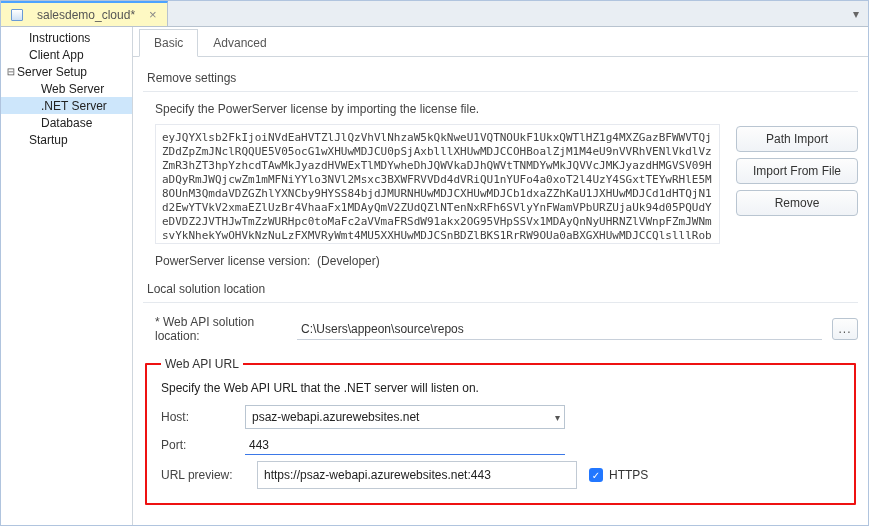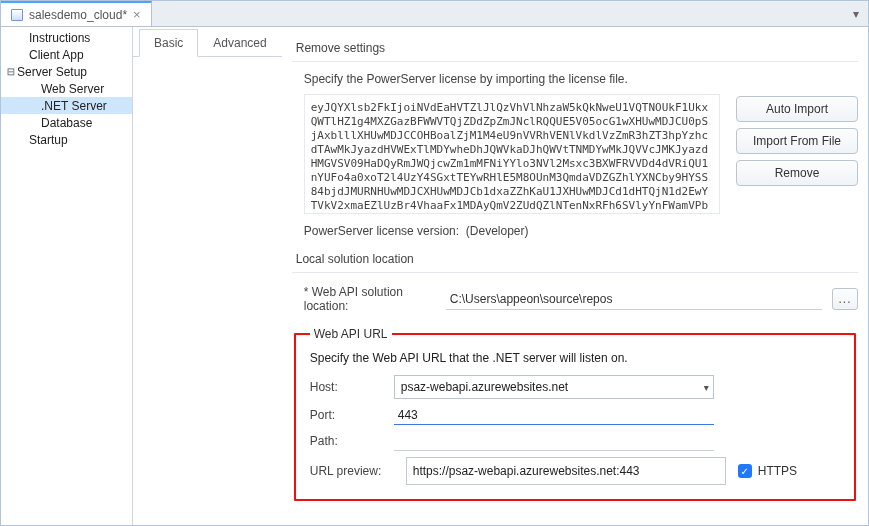--- a/index.html
+++ b/index.html
@@ -1,34 +1,34 @@
 <!DOCTYPE html>
 <html><head>
 <meta charset="utf-8">
 <style>
   * { box-sizing: border-box; font-family: "Segoe UI", Tahoma, sans-serif; font-size: 12px; }
   html, body { margin:0; padding:0; width:869px; height:526px; background:#fff; color:#222; overflow:hidden; }
   .outer { border:1px solid #b0c4de; width:869px; height:526px; display:flex; flex-direction:column; }
   .tabbar { height:26px; background:#e9eef3; border-bottom:1px solid #b8c3cf; display:flex; align-items:stretch; position:relative; }
-  .tab { display:flex; align-items:center; gap:6px; padding:0 10px; background:#ffffff; border-right:1px solid #b8c3cf; border-top:2px solid #4da3ff; color:#555; position:relative; }
+  .tab { display:flex; align-items:center; gap:14px; padding:0 10px; background:#fef9c3; border-right:1px solid #b8c3cf; border-top:2px solid #4da3ff; color:#555; position:relative; }
   .tab-icon { width:12px; height:12px; border:1px solid #6a9ad6; background:linear-gradient(#fff,#cfe1f5); border-radius:1px; }
   .tab-close { color:#888; font-size:13px; line-height:1; cursor:pointer; }
   .dropdown-zone { flex:1; display:flex; justify-content:flex-end; align-items:center; padding-right:4px; }
   .dd { width:16px; height:16px; display:flex; align-items:center; justify-content:center; color:#666; }
   .body { flex:1; display:flex; min-height:0; }
 
   .sidebar { width:132px; border-right:1px solid #cfd6dd; padding:2px 0; overflow:hidden;}
   .tree-item { display:flex; align-items:center; height:17px; padding:0 4px; white-space:nowrap; cursor:pointer;}
   .tree-item.sel { background:#cde6fb; }
   .tw { display:inline-flex; width:12px; justify-content:center; color:#555; font-size:10px;}
   .sp0 { width:0px; display:inline-block;}
   .sp12 { width:12px; display:inline-block;}
   .sp24 { width:24px; display:inline-block;}
 
-  .main { flex:1; display:flex; flex-direction:row; min-width:0; }
+  .main { flex:1; display:flex; flex-direction:column; min-width:0; }
   .inner-tabs { height:30px; border-bottom:1px solid #cfd6dd; display:flex; align-items:flex-end; padding-left:6px; gap:0; }
   .itab { padding:6px 14px 6px 14px; border:1px solid transparent; color:#555; cursor:pointer; position:relative; top:1px;}
   .itab.active { border:1px solid #cfd6dd; border-bottom:1px solid #fff; background:#fff; }
 
   .content { flex:1; overflow:auto; padding:8px 10px 8px 10px; }
 
   .group-label {  color:#444; margin:6px 0 6px 4px; }
   .hr { height:1px; background:#e5e9ee; margin:0 0 10px 0; }
   .desc { color:#444; margin:0 0 8px 12px; }
 
@@ -121,21 +121,21 @@
 
       <div class="content">
 
         <div class="group-label">Remove settings</div>
         <div class="hr"></div>
         <div class="desc">Specify the PowerServer license by importing the license file.</div>
 
         <div class="lic-row">
           <div class="lic-text">eyJQYXlsb2FkIjoiNVdEaHVTZlJlQzVhVlNhzaW5kQkNweU1VQTNOUkF1UkxQWTlHZ1g4MXZGazBFWWVTQjZDdZpZmJNclRQQUE5V05ocG1wXHUwMDJCU0pSjAxblllXHUwMDJCCOHBoalZjM1M4eU9nVVRhVENlVkdlVzZmR3hZT3hpYzhcdTAwMkJyazdHVWExTlMDYwheDhJQWVkaDJhQWVtTNMDYwMkJQVVcJMKJyazdHMGVSV09HaDQyRmJWQjcwZm1mMFNiYYlo3NVl2Msxc3BXWFRVVDd4dVRiQU1nYUFo4a0xoT2l4UzY4SGxtTEYwRHlE5M8OUnM3QmdaVDZGZhlYXNCby9HYSS84bjdJMURNHUwMDJCXHUwMDJCb1dxaZZhKaU1JXHUwMDJCd1dHTQjN1d2EwYTVkV2xmaEZlUzBr4VhaaFx1MDAyQmV2ZUdQZlNTenNxRFh6SVlyYnFWamVPbURZUjaUk94d05PQUdYeDVDZ2JVTHJwTmZzWURHpc0toMaFc2aVVmaFRSdW91akx2OG95VHpSSVx1MDAyQnNyUHRNZlVWnpFZmJWNmsvYkNhekYwOHVkNzNuLzFXMVRyWmt4MU5XXHUwMDJCSnBDZlBKS1RrRW9OUa0aBXGXHUwMDJCCQlslllRobWVzdGtCl6MTYvNzcxMDExNvwiU2lnbmF0dXJlIjoiMEVvd3dQZmFyL2JlnbmF0dXzllXHUwMDJBQUxlRkZxdFVnL2LaNDY5</div>
           <div class="btn-col">
-            <div class="btn">Auto Import</div>
+            <div class="btn">Path Import</div>
             <div class="btn">Import From File</div>
             <div class="btn">Remove</div>
           </div>
         </div>
 
         <div class="ver-line">
           <span>PowerServer license version:</span>
           &nbsp;<span>(Developer)</span>
         </div>
 
@@ -157,24 +157,20 @@
               <span>psaz-webapi.azurewebsites.net</span>
               <span class="chev">▾</span>
             </div>
           </div>
 
           <div class="wa-row">
             <div class="wa-label">Port:</div>
             <input class="underline-input" value="443" style="">
           </div>
 
-          <div class="wa-row">
-            <div class="wa-label">Path:</div>
-            <input class="underline-input gray" value="" style="">
-          </div>
 
           <div class="preview-row">
             <div class="wa-label">URL preview:</div>
             <div class="preview-box">https://psaz-webapi.azurewebsites.net:443</div>
             <label class="https-check">
               <span class="chk">✓</span>
               <span>HTTPS</span>
             </label>
           </div>
         </fieldset>

